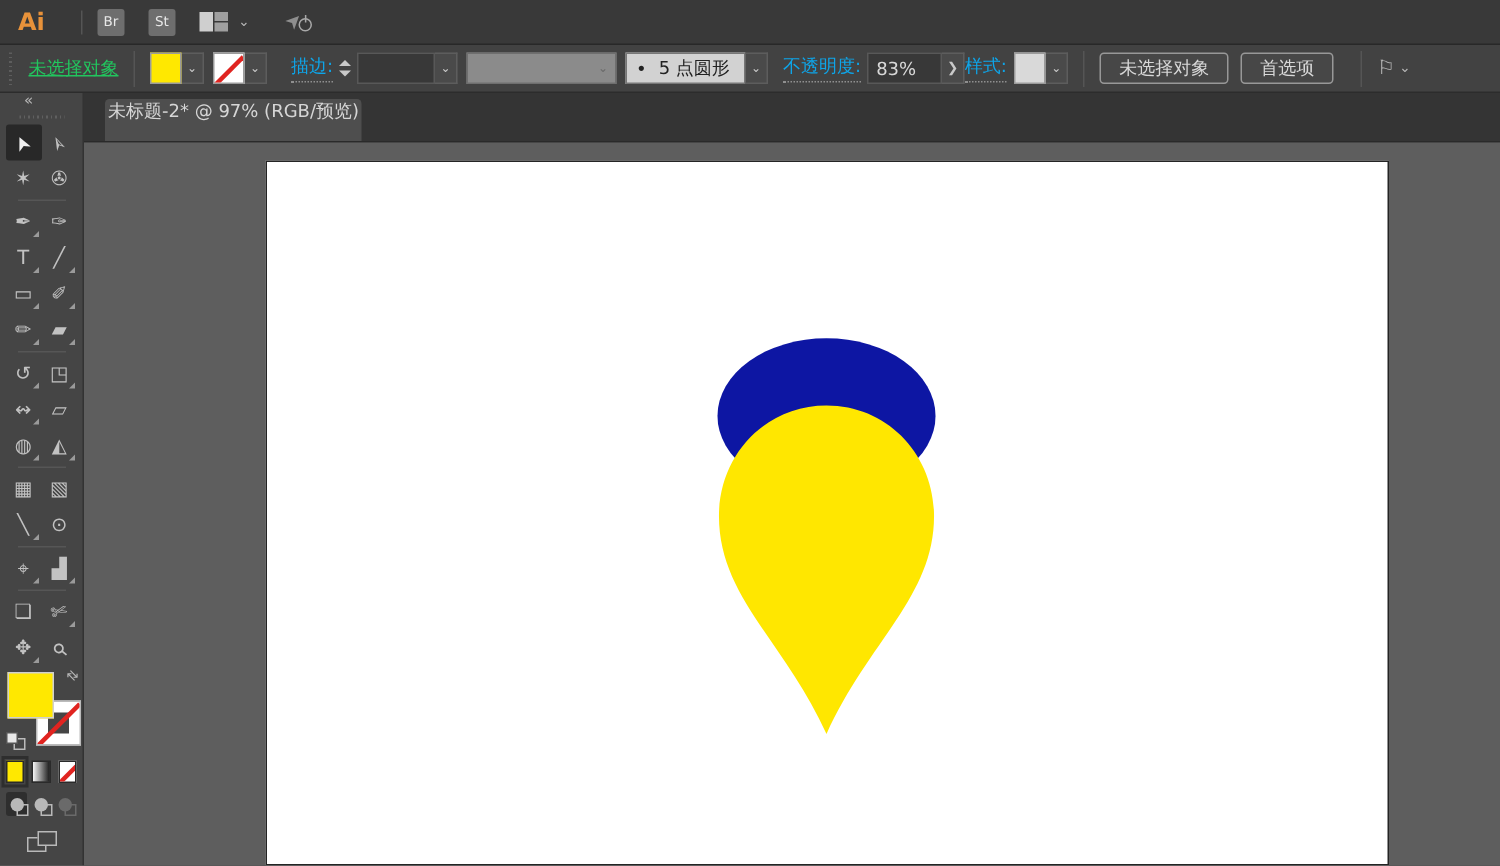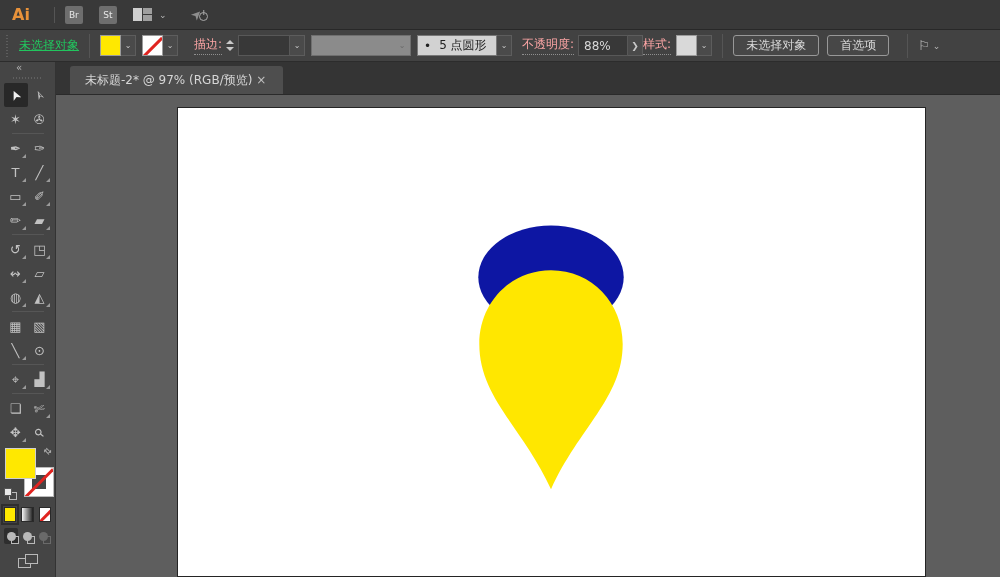--- a/index.html
+++ b/index.html
@@ -25,21 +25,21 @@
   .gpu { display:flex; align-items:center; margin-left:22px; position:relative; }
   .gpu .rocket { color:#8e8e8e; font-size:13px; display:inline-block; transform:rotate(-45deg); }
   .gpu .power { width:9px; height:9px; border:1.5px solid #a9a9a9; border-radius:50%; position:relative; margin-left:-3px; top:2px; background:#393939; }
   .gpu .power::after { content:""; position:absolute; left:50%; top:-3px; width:1.5px; height:5px; background:#a9a9a9; transform:translateX(-50%); }
   
   .controlbar { height: 32px; background:#424242; border-bottom:1px solid #2c2c2c; display:flex; align-items:center; padding:0 6px; white-space:nowrap; }
   .grip-v { width:5px; height:22px; margin-right:8px;
             background-image: repeating-linear-gradient(to bottom,#5d5d5d 0 1px,transparent 1px 3px);
             background-size:2px 100%; background-repeat:repeat-y; background-position:0 0, 3px 0; }
   .cb-label { color:#22c55e;text-decoration:underline; }
-  .cb-link { color:#fca5a5; border-bottom:1px dotted #8f8f8f; padding-bottom:1px; cursor:default;text-align:center; }
+  .cb-link { color:#0ea5e9; border-bottom:1px dotted #8f8f8f; padding-bottom:1px; cursor:default;text-align:center; }
   .cb-sep { width:1px; height:24px; background:#555; margin:0 10px; }
   .swatch { width:21px; height:21px; border:1px solid #9b9b9b; position:relative; }
   .swatch.none { background:#fff; overflow:hidden; }
   .swatch.none::after { content:""; position:absolute; left:-4px; right:-4px; top:50%; height:2.5px; background:#e02420; transform:rotate(-45deg); }
   .dd-btn { width:15px; height:21px; background:#4a4a4a; border:1px solid #5d5d5d; border-left:none;
             color:#c9c9c9; font-size:8px; display:flex; align-items:center; justify-content:center; }
   .stepper { width:12px; height:22px; display:flex; flex-direction:column; align-items:center; justify-content:center; gap:3px; margin:0 2px; }
   .stepper i { width:0; height:0; border-left:4px solid transparent; border-right:4px solid transparent; display:block; }
   .stepper .up { border-bottom:4px solid #c9c9c9; }
   .stepper .dn { border-top:4px solid #c9c9c9; }
@@ -91,21 +91,21 @@
   .mode.active { background:#2e2e2e; border-radius:2px; }
   .mode .c { width:9px; height:9px; border-radius:50%; background:#b9b9b9; position:relative; }
   .mode .c::after { content:""; position:absolute; right:-3px; bottom:-3px; width:6px; height:6px; border:1.5px solid #b9b9b9; background:transparent; }
   .mode.dim .c { background:#6a6a6a; } .mode.dim .c::after { border-color:#6a6a6a; }
   .screen-mode { margin:6px auto 8px; position:relative; width:20px; height:15px; }
   .screen-mode .r1 { position:absolute; left:0; top:4px; width:13px; height:10px; border:1.5px solid #b9b9b9; }
   .screen-mode .r2 { position:absolute; right:0; top:0; width:13px; height:10px; border:1.5px solid #b9b9b9; background:#454545; }
   
   .docarea { flex:1; display:flex; flex-direction:column; min-width:0; }
   .tabbar { height:33px; background:#343434; display:flex; align-items:flex-end; padding-left:14px; border-bottom:1px solid #2a2a2a; }
-  .tab { height:28px; background:#4e4e4e; border-radius:3px 3px 0 0; display:flex; align-items:center; padding:0 15px; gap:2px; color:#d6d6d6; }
+  .tab { height:28px; background:#4e4e4e; border-radius:3px 3px 0 0; display:flex; align-items:center; padding:0 2px; gap:24px; color:#d6d6d6;flex-direction:column; }
   .tab-close { color:#c0c0c0; font-size:12px; padding:0 2px; }
   .canvas { flex:1; background:#5e5e5e; position:relative; overflow:hidden; }
   .artboard { position:absolute; left:121px; top:12px; width:749px; height:470px; background:#ffffff; border:1px solid #242424; }
   .artboard svg { position:absolute; left:0; top:0; width:100%; height:100%; }
 </style>
 </head>
 <body>
 
 <div class="app">
 
@@ -147,21 +147,21 @@
     <div class="dd-btn">⌄</div>
     <div class="profile-dd" style="margin-left:6px;">
       <span class="pchev">⌄</span>
     </div>
     <div class="brush-field" style="margin-left:6px;">
       <span>•</span>
       <span>5 点圆形</span>
     </div>
     <div class="dd-btn">⌄</div>
     <span class="cb-link" style="margin-left:10px;">不透明度:</span>
-    <div class="field" style="width:50px;margin-left:4px;">88%</div>
+    <div class="field" style="width:50px;margin-left:4px;">83%</div>
     <div class="arrow-btn">❯</div>
     <span class="cb-link" style="">样式:</span>
     <div class="swatch" style="margin-left:5px;background:#d9d9d9;"></div>
     <div class="dd-btn">⌄</div>
     <div class="cb-sep"></div>
     <div class="push-btn">未选择对象</div>
     <div class="push-btn">首选项</div>
     <div class="cb-sep"></div>
     <span class="flag-icon">⚐</span>
     <span class="chev">⌄</span>

